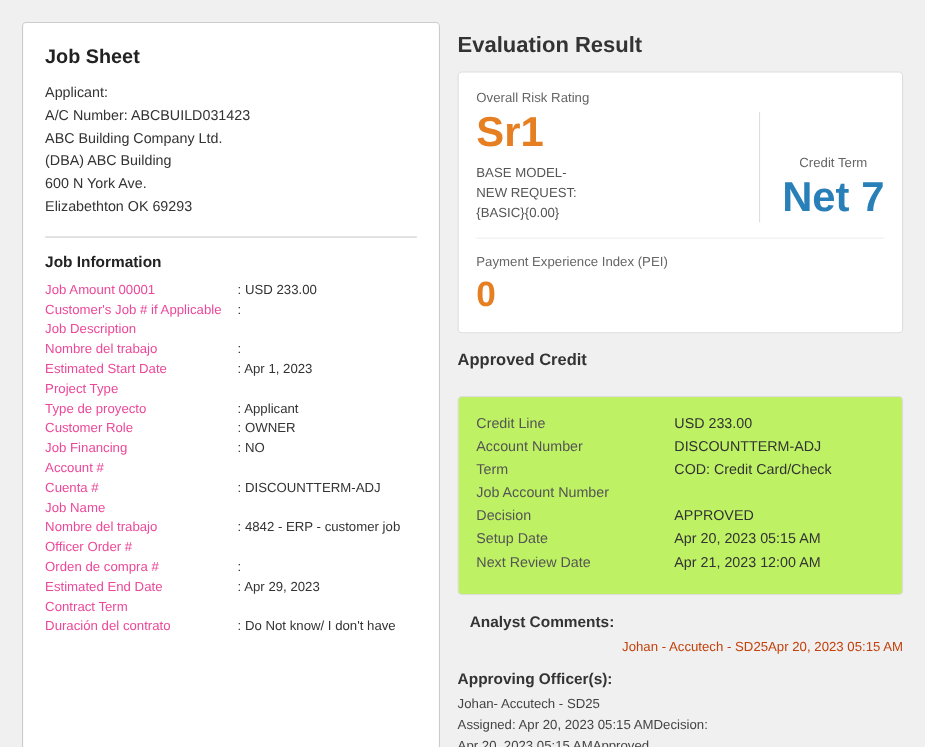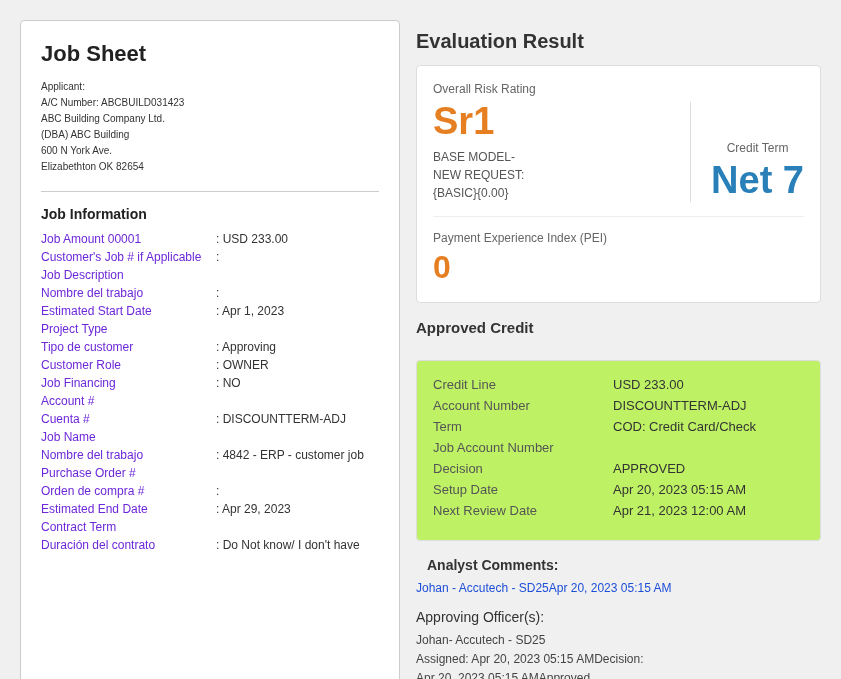--- a/index.html
+++ b/index.html
@@ -25,30 +25,30 @@
       padding: 20px;
       width: 380px;
       min-height: 640px;
     }
     .right-panel {
       background: transparent;
       flex: 1;
       padding: 10px 0;
     }
     .job-sheet-title {
-      font-size: 22px;
+      font-size: 18px;
       font-weight: bold;
       margin-bottom: 12px;
       color: #222;
     }
     .applicant-section {
       margin-bottom: 16px;
     }
     .applicant-section p {
-      font-size: 10px;
+      font-size: 13px;
       color: #333;
       line-height: 1.6;
     }
     .divider {
       border: none;
       border-top: 1px solid #ccc;
       margin: 14px 0;
     }
     .section-title {
       font-size: 14px;
@@ -58,21 +58,21 @@
     }
     .info-row {
       display: flex;
       margin-bottom: 4px;
       font-size: 12px;
       color: #333;
     }
     .info-label {
       width: 175px;
       flex-shrink: 0;
-      color: #6d28d9;
+      color: #ec4899;
     }
     .info-value {
       color: #333;
     }
     
     .eval-title {
       font-size: 20px;
       font-weight: bold;
       color: #333;
       margin-bottom: 12px;
@@ -170,26 +170,27 @@
     }
     .analyst-title {
       font-size: 14px;
       font-weight: bold;
       color: #333;
       margin-bottom: 6px;
       margin-left: 11px;
     }
     .analyst-text {
       font-size: 12px;
-      color: #1d4ed8;
+      color: #c2410c;
       line-height: 1.5;
+      text-align: right;
     }
     .approving-title {
       font-size: 14px;
-      font-weight: normal;
+      font-weight: bold;
       color: #333;
       margin: 12px 0 6px;
     }
     .approving-text {
       font-size: 12px;
       color: #444;
       line-height: 1.6;
     }
     .comment-label {
       font-size: 12px;
@@ -203,21 +204,21 @@
 
   <div class="left-panel">
     <div class="job-sheet-title">Job Sheet</div>
 
     <div class="applicant-section">
       <p>Applicant:</p>
       <p>A/C Number: ABCBUILD031423</p>
       <p>ABC Building Company Ltd.</p>
       <p>(DBA) ABC Building</p>
       <p>600 N York Ave.</p>
-      <p>Elizabethton OK 82654</p>
+      <p>Elizabethton OK 69293</p>
     </div>
 
     <hr class="divider">
 
     <div class="section-title">Job Information</div>
 
     <div id="job-info-rows">
         <div class="info-row">
           <span class="info-label">Job Amount 00001</span>
           <span class="info-value">: USD 233.00</span>
@@ -236,22 +237,22 @@
         </div>
         <div class="info-row">
           <span class="info-label">Estimated Start Date</span>
           <span class="info-value">: Apr 1, 2023</span>
         </div>
         <div class="info-row">
           <span class="info-label">Project Type</span>
           <span class="info-value"></span>
         </div>
         <div class="info-row">
-          <span class="info-label">Tipo de customer</span>
-          <span class="info-value">: Approving</span>
+          <span class="info-label">Type de proyecto</span>
+          <span class="info-value">: Applicant</span>
         </div>
         <div class="info-row">
           <span class="info-label">Customer Role</span>
           <span class="info-value">: OWNER</span>
         </div>
         <div class="info-row">
           <span class="info-label">Job Financing</span>
           <span class="info-value">: NO</span>
         </div>
         <div class="info-row">
@@ -264,21 +265,21 @@
         </div>
         <div class="info-row">
           <span class="info-label">Job Name</span>
           <span class="info-value"></span>
         </div>
         <div class="info-row">
           <span class="info-label">Nombre del trabajo</span>
           <span class="info-value">: 4842 - ERP - customer job</span>
         </div>
         <div class="info-row">
-          <span class="info-label">Purchase Order #</span>
+          <span class="info-label">Officer Order #</span>
           <span class="info-value"></span>
         </div>
         <div class="info-row">
           <span class="info-label">Orden de compra #</span>
           <span class="info-value">:</span>
         </div>
         <div class="info-row">
           <span class="info-label">Estimated End Date</span>
           <span class="info-value">: Apr 29, 2023</span>
         </div>

